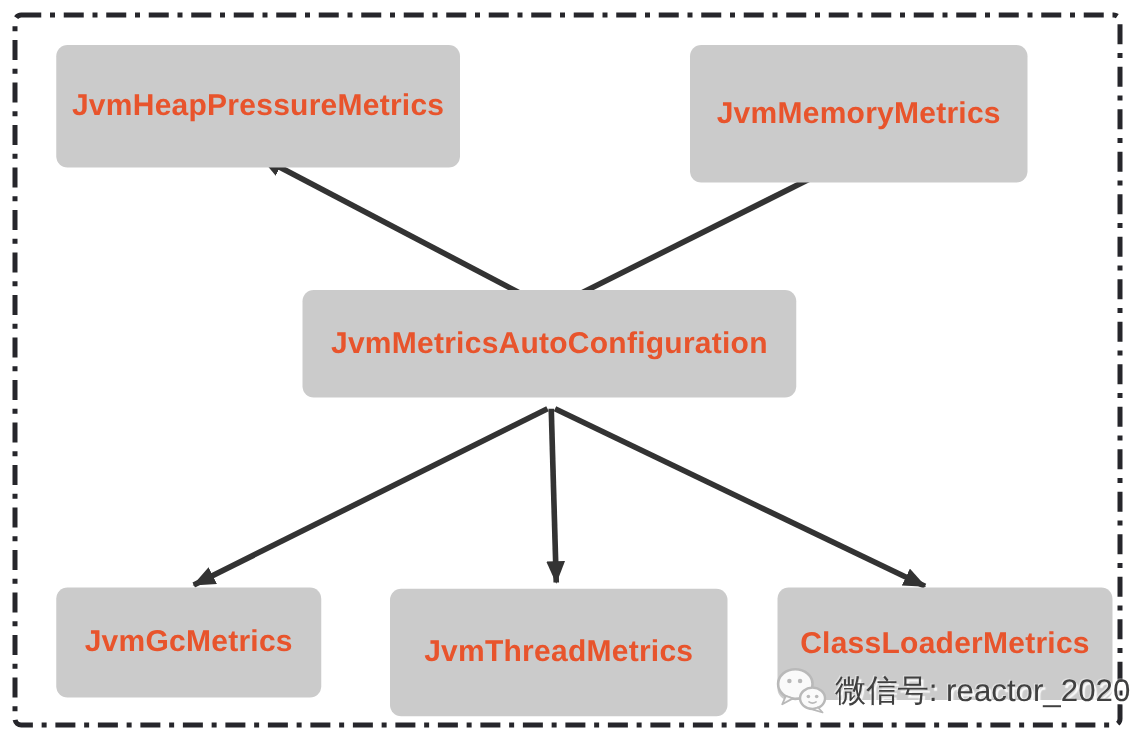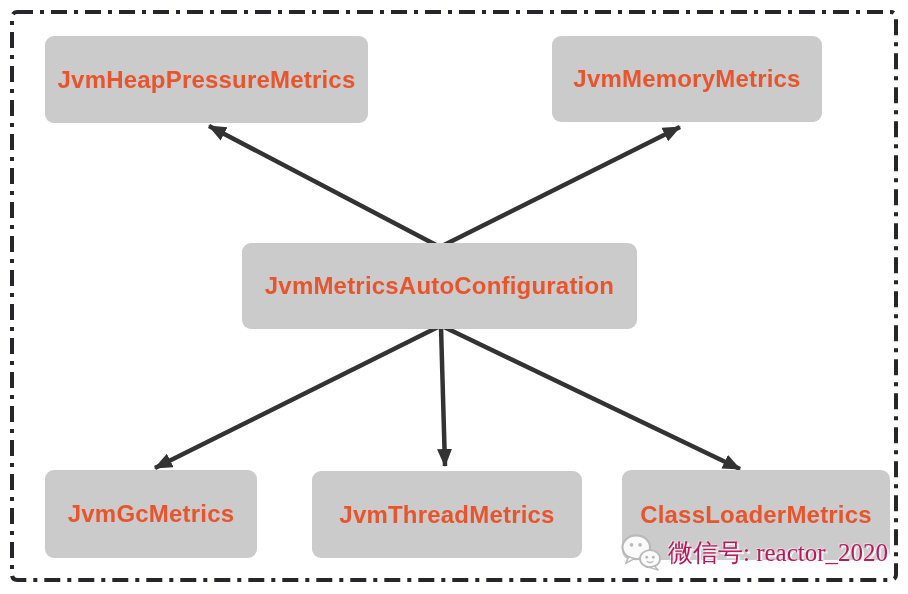--- a/index.html
+++ b/index.html
@@ -20,40 +20,39 @@
     align-items: center;
     justify-content: center;
   }
   .node-label {
     color: #e8542c;
     font-weight: bold;
     font-size: 24px;
     letter-spacing: 0.2px;
     white-space: nowrap;
   }
-  #node-heap        { left: 45px;  top: 36px;  width: 323px; height: 87px; }
-  #node-memory      { left: 552px; top: 36px;  width: 270px; height: 86px; }
-  #node-center      { left: 242px; top: 243px; width: 395px; height: 86px; }
+  #node-heap        { left: 45px;  top: 36px;  width: 323px; height: 98px; }
+  #node-memory      { left: 552px; top: 36px;  width: 270px; height: 110px; }
+  #node-center      { left: 242px; top: 232px; width: 395px; height: 86px; }
   #node-gc          { left: 45px;  top: 470px; width: 212px; height: 88px; text-align: center; }
-  #node-thread      { left: 312px; top: 471px; width: 270px; height: 87px; }
+  #node-thread      { left: 312px; top: 471px; width: 270px; height: 102px; }
   #node-classloader { left: 622px; top: 470px; width: 268px; height: 90px; }
   .watermark {
     position: absolute;
     left: 620px; top: 533px;
     display: flex;
     align-items: center;
     gap: 6px;
     z-index: 5;
   }
   .watermark-text {
     font-size: 25px;
-    color: #be185d;
+    color: #404040;
     text-shadow: 2px 2px 1px rgba(255,255,255,0.95), -1px -1px 0 rgba(255,255,255,0.4);
     white-space: nowrap;
-    font-family: Liberation Serif, serif;
   }
 </style>
 </head>
 <body>
 
 <div id="stage">
 
   <svg class="layer" width="908" height="594" viewBox="0 0 908 594">
     <defs>
       <marker id="arrowhead" markerUnits="userSpaceOnUse" markerWidth="22" markerHeight="18" refX="17" refY="7.5" orient="auto">

